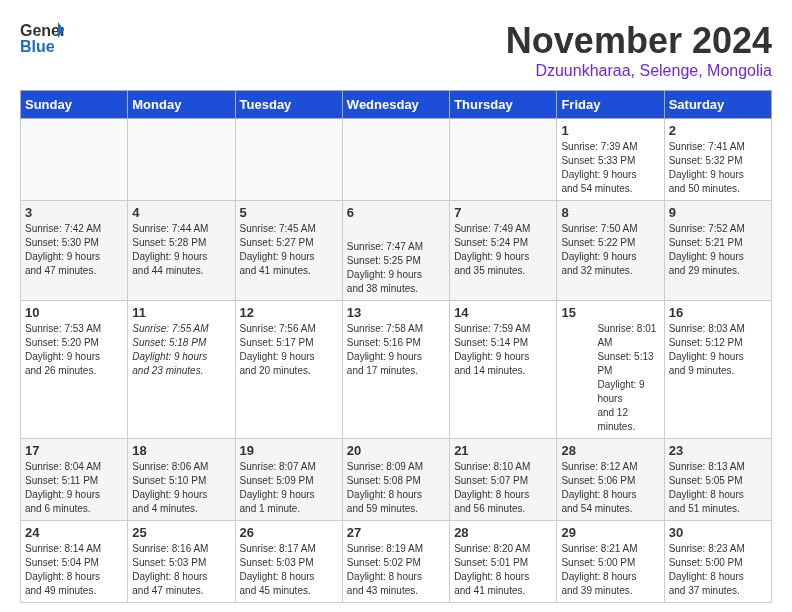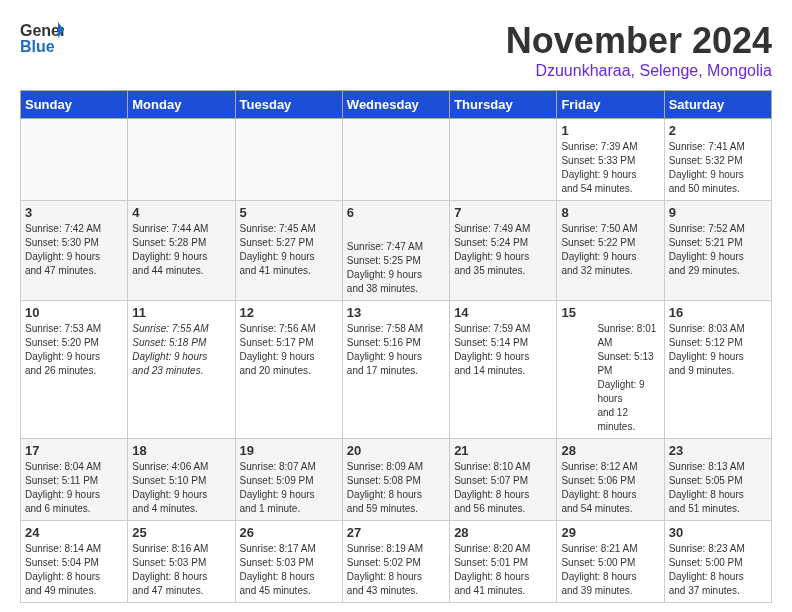--- a/index.html
+++ b/index.html
@@ -238,21 +238,21 @@
       <tr>
         <td>
           <span class="day-number">17</span>
           <div class="day-info" style="white-space: pre-line;">Sunrise: 8:04 AM
 Sunset: 5:11 PM
 Daylight: 9 hours
 and 6 minutes.</div>
         </td>
         <td>
           <span class="day-number">18</span>
-          <div class="day-info" style="white-space: pre-line;">Sunrise: 4:06 AM
+          <div class="day-info" style="white-space: pre-line;">Sunrise: 8:06 AM
 Sunset: 5:10 PM
 Daylight: 9 hours
 and 4 minutes.</div>
         </td>
         <td>
           <span class="day-number">19</span>
           <div class="day-info" style="white-space: pre-line;">Sunrise: 8:07 AM
 Sunset: 5:09 PM
 Daylight: 9 hours
 and 1 minute.</div>

